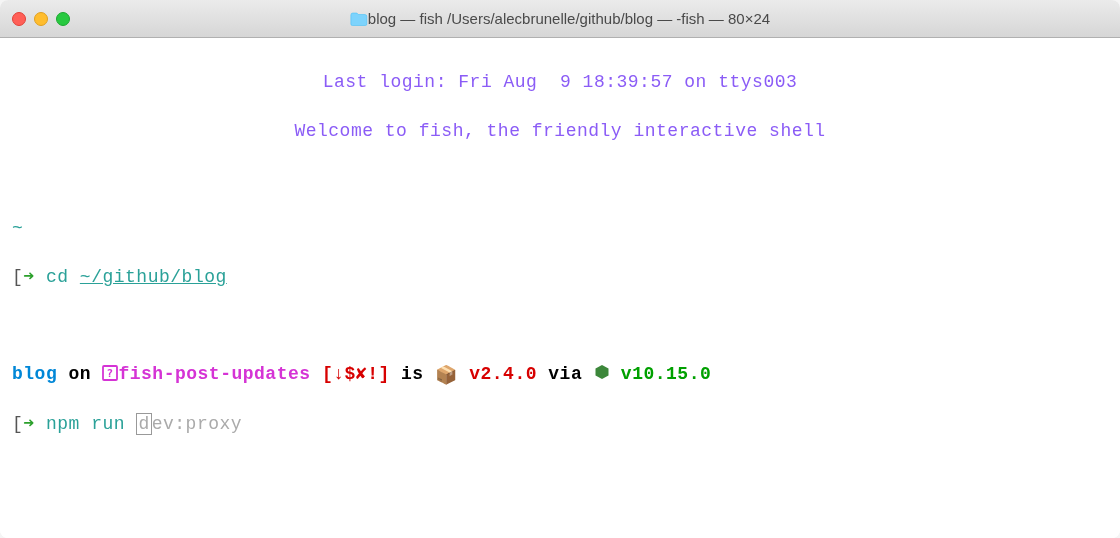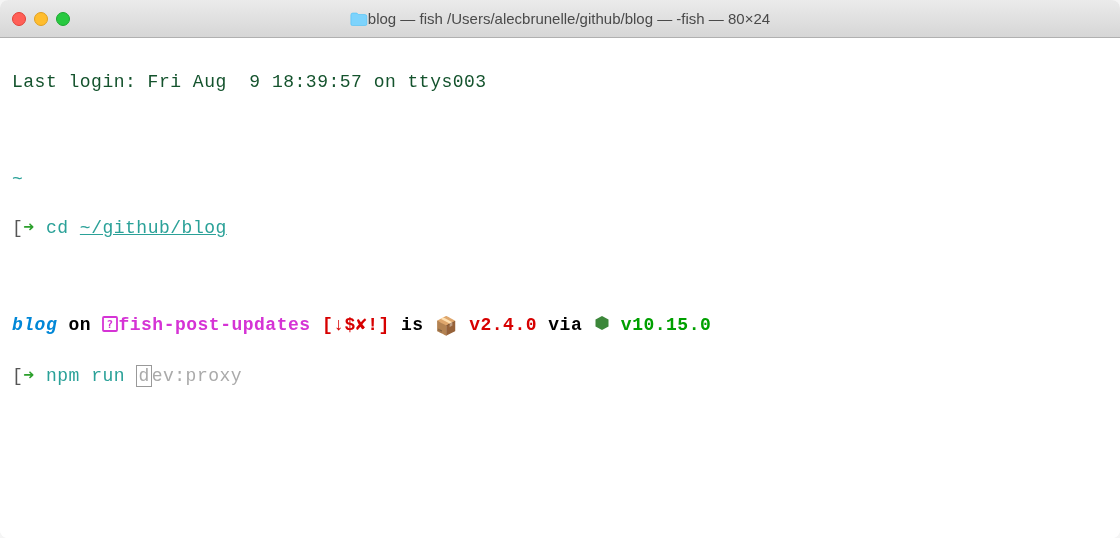--- a/index.html
+++ b/index.html
@@ -65,26 +65,26 @@
       background: #ffffff;
       padding: 8px 12px;
       font-size: 18px;
       line-height: 1.35;
       white-space: pre;
       letter-spacing: 0.5px;
     }
     .line {
       display: block;
     }
-    .black { color: #14532d; }
+    .black { color: #8b5cf6; text-align: center; }
     .teal { color: #2aa198; }
     .cyan-underline { color: #2aa198; text-decoration: underline; margin-top: 40px; }
     .arrow-green { color: #2ca02c; }
     .bracket { color: #555; }
-    .blue-bold { color: #0087d7; font-weight: bold; font-style: italic; }
+    .blue-bold { color: #0087d7; font-weight: bold; }
     .magenta-bold { color: #d533d5; font-weight: bold; }
     .red-bold { color: #d70000; font-weight: bold; }
     .bold { font-weight: bold; }
     .green-bold { color: #00a000; font-weight: bold; text-align: right; }
     .suggestion { color: #aaaaaa; }
     .cursor-box {
       border: 1.5px solid #999;
       padding: 0 1px;
     }
     .blank-line { height: 1.35em; }
@@ -110,20 +110,21 @@
     <div class="title-content">
       <svg class="folder-icon" viewBox="0 0 18 14">
         <path d="M1 3 Q1 1 3 1 L7 1 L8.5 2.5 L15 2.5 Q17 2.5 17 4.5 L17 12 Q17 13.5 15.5 13.5 L2.5 13.5 Q1 13.5 1 12 Z" fill="#7dd3fc" stroke="#38bdf8" stroke-width="0.5"></path>
       </svg>
       <span>blog — fish /Users/alecbrunelle/github/blog — -fish — 80×24</span>
     </div>
   </div>
 
   <div class="terminal-body">
 <span class="line black">Last login: Fri Aug  9 18:39:57 on ttys003</span>
+<span class="line black">Welcome to fish, the friendly interactive shell</span>
 <div class="blank-line"></div>
 <span class="line teal">~</span>
 <span class="line"><span class="bracket">[</span><span class="arrow-green">➜ </span><span class="teal">cd </span><span class="cyan-underline">~/github/blog</span></span>
 <div class="blank-line"></div>
 <span class="line"><span class="blue-bold">blog</span><span class="bold"> on </span><span class="magenta-bold"><svg width="16" height="16" viewBox="0 0 16 16" style="vertical-align:-2px">
             <rect x="1" y="1" width="14" height="14" fill="none" stroke="#d533d5" stroke-width="1.8" rx="1"></rect>
             <text x="8" y="12" text-anchor="middle" fill="#d533d5" font-size="11" font-weight="bold" font-family="Menlo,monospace">?</text>
           </svg></span><span class="magenta-bold">fish-post-updates</span><span class="red-bold"> [</span><span class="red-bold">↓$✘!</span><span class="red-bold">]</span><span class="bold"> is </span><span class="box-emoji">📦</span><span class="red-bold"> v2.4.0</span><span class="bold"> via </span><span class="hexagon"><svg width="16" height="16" viewBox="0 0 16 16">
             <polygon points="8,1 14.5,4.5 14.5,11.5 8,15 1.5,11.5 1.5,4.5" fill="#3c873a"></polygon>
           </svg></span><span class="green-bold"> v10.15.0</span></span>

